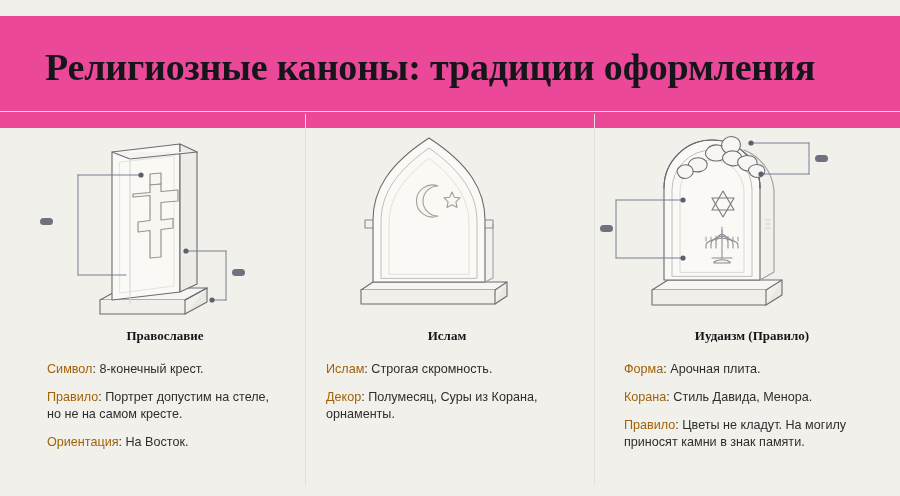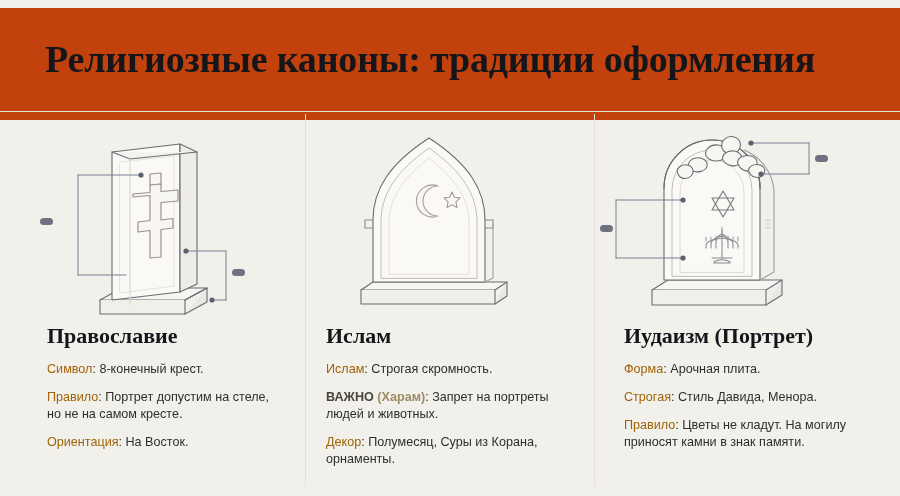--- a/index.html
+++ b/index.html
@@ -17,24 +17,24 @@
   .page {
     position: relative;
     width: 900px;
     height: 496px;
     background: #f1f0eb;
   }
 
   
   .header {
     position: absolute;
-    left: 0; top: 8px;
+    left: 0; top: 16px;
     width: 900px;
     height: 112px;
-    background: #c2410c;
+    background: #ec4899;
     box-sizing: border-box;
   }
   .header-title {
     position: absolute;
     left: 45px;
     top: 28px;
     font-family: "Liberation Serif", "DejaVu Serif", serif;
     font-weight: bold;
     font-size: 38px;
     line-height: 46px;
@@ -96,25 +96,26 @@
     width: 100%;
     box-sizing: border-box;
     padding: 0 22px 0 47px;
   }
   .col-1 .text-block { padding-left: 29px; padding-right: 18px; }
   .col-2 .text-block { padding-left: 30px; padding-right: 20px; }
 
   .col-title {
     font-family: "Liberation Serif", "DejaVu Serif", serif;
     font-weight: bold;
-    font-size: 22px;
+    font-size: 13px;
     line-height: 24px;
     color: #16161a;
     margin: 0 0 13px 0;
     white-space: nowrap;
+    text-align: center;
   }
   .fact {
     font-size: 12.6px;
     line-height: 17px;
     color: #2e2e30;
     margin: 0 0 11px 0;
   }
   .fact:last-child { margin-bottom: 0; }
   .fact .lbl {
     color: #a16207;
@@ -274,23 +275,20 @@
         </svg>
       </div>
 
       <div class="text-block">
         <div class="col-title">Ислам</div>
 
         <p class="fact">
           <span class="lbl">Ислам</span><span>: </span><span>Строгая скромность.</span>
         </p>
         <p class="fact">
-          <span class="lbl-strong">ВАЖНО</span><span> </span><span class="lbl-paren">(Харам)</span><span>: </span><span>Запрет на портреты людей и животных.</span>
-        </p>
-        <p class="fact">
           <span class="lbl">Декор</span><span>: </span><span>Полумесяц, Суры из Корана, орнаменты.</span>
         </p>
       </div>
     </div>
 
     <div class="col col-2">
 
       <div class="art">
         <svg width="306" height="212" viewBox="0 0 306 212" xmlns="http://www.w3.org/2000/svg">
           <g fill="none" stroke="#6b6b73" stroke-width="1.1" stroke-linejoin="round" stroke-linecap="round">
@@ -362,27 +360,27 @@
               <circle cx="167" cy="62" r="2.6" fill="#5b5f72" stroke="none"></circle>
             </g>
           </g>
 
           <rect x="6" y="113" width="13" height="7" rx="3.5" fill="#6f7080"></rect>
           <rect x="221" y="43" width="13" height="7" rx="3.5" fill="#6f7080"></rect>
         </svg>
       </div>
 
       <div class="text-block">
-        <div class="col-title">Иудаизм (Портрет)</div>
+        <div class="col-title">Иудаизм (Правило)</div>
 
         <p class="fact">
           <span class="lbl">Форма</span><span>: </span><span>Арочная плита.</span>
         </p>
         <p class="fact">
-          <span class="lbl">Строгая</span><span>: </span><span>Стиль Давида, Менора.</span>
+          <span class="lbl">Корана</span><span>: </span><span>Стиль Давида, Менора.</span>
         </p>
         <p class="fact">
           <span class="lbl">Правило</span><span>: </span><span>Цветы не кладут. На могилу приносят камни в знак памяти.</span>
         </p>
       </div>
     </div>
 
   </div>
 </div>
 

